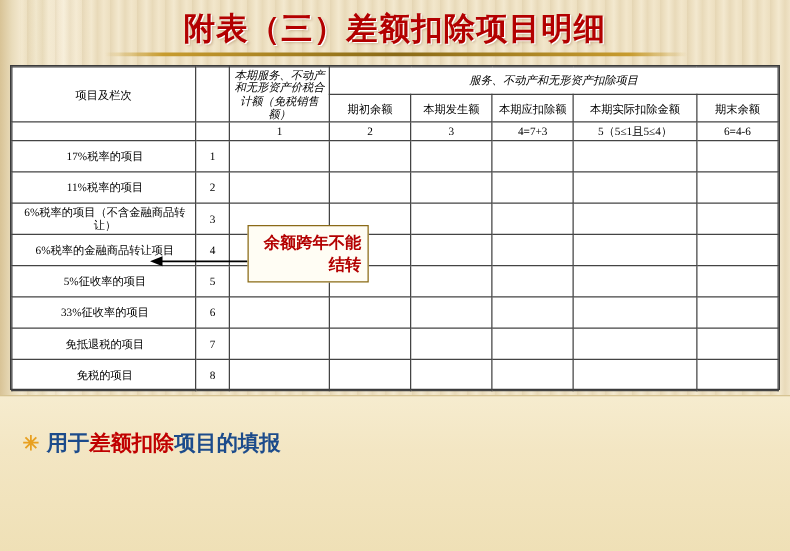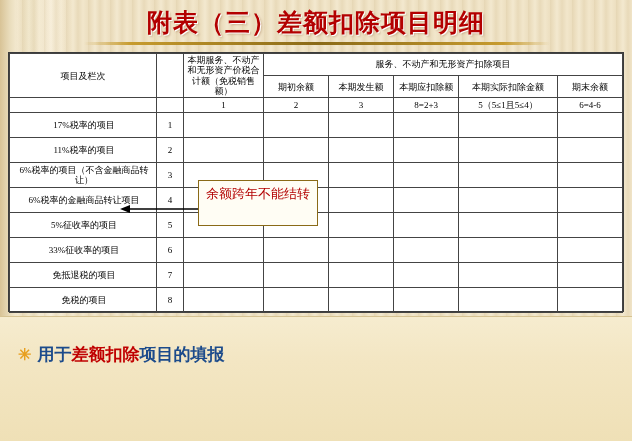--- a/index.html
+++ b/index.html
@@ -103,24 +103,26 @@
   .hdr-item {
     font-size: 10px;
     font-weight: bold;
   }
   .hdr-tall {
     font-size: 9px;
     font-weight: bold;
     line-height: 1.25;
     text-align: left;
     padding: 2px 3px;
+    font-style: italic;
   }
   .hdr-group {
     font-size: 10.5px;
     font-weight: bold;
+    font-style: italic;
   }
   .hdr-sub {
     font-size: 9.5px;
     font-weight: bold;
   }
   .numrow td {
     font-size: 9px;
     height: 12px;
   }
   .body-row td {
@@ -128,32 +130,32 @@
   }
   .idx {
     font-size: 9px;
   }
 
   
   .callout {
     position: absolute;
     left: 198px;
     top: 180px;
-    width: 120px;
+    width: 97px;
     height: 46px;
     border: 1px solid #8a6a17;
     background: #fffdf4;
     color: #b30000;
     font-family: "Liberation Serif", serif;
     font-size: 13px;
-    font-weight: normal;
+    font-weight: bold;
     line-height: 1.35;
     padding: 4px 5px;
     box-sizing: border-box;
-    text-align: center;
+    text-align: right;
   }
   .callout-arrow {
     position: absolute;
     left: 120px;
     top: 203px;
     width: 80px;
     height: 12px;
   }
 
   
@@ -225,21 +227,21 @@
           <td class="hdr-sub">本期应扣除额</td>
           <td class="hdr-sub">本期实际扣除金额</td>
           <td class="hdr-sub">期末余额</td>
         </tr>
         <tr class="numrow">
           <td></td>
           <td></td>
           <td>1</td>
           <td>2</td>
           <td>3</td>
-          <td>8=2+3</td>
+          <td>4=7+3</td>
           <td>5（5≤1且5≤4）</td>
           <td>6=4-6</td>
         </tr>
 
         <tr class="body-row">
           <td class="c-item">17%税率的项目</td>
           <td class="idx">1</td>
           <td></td>
           <td></td>
           <td></td>

